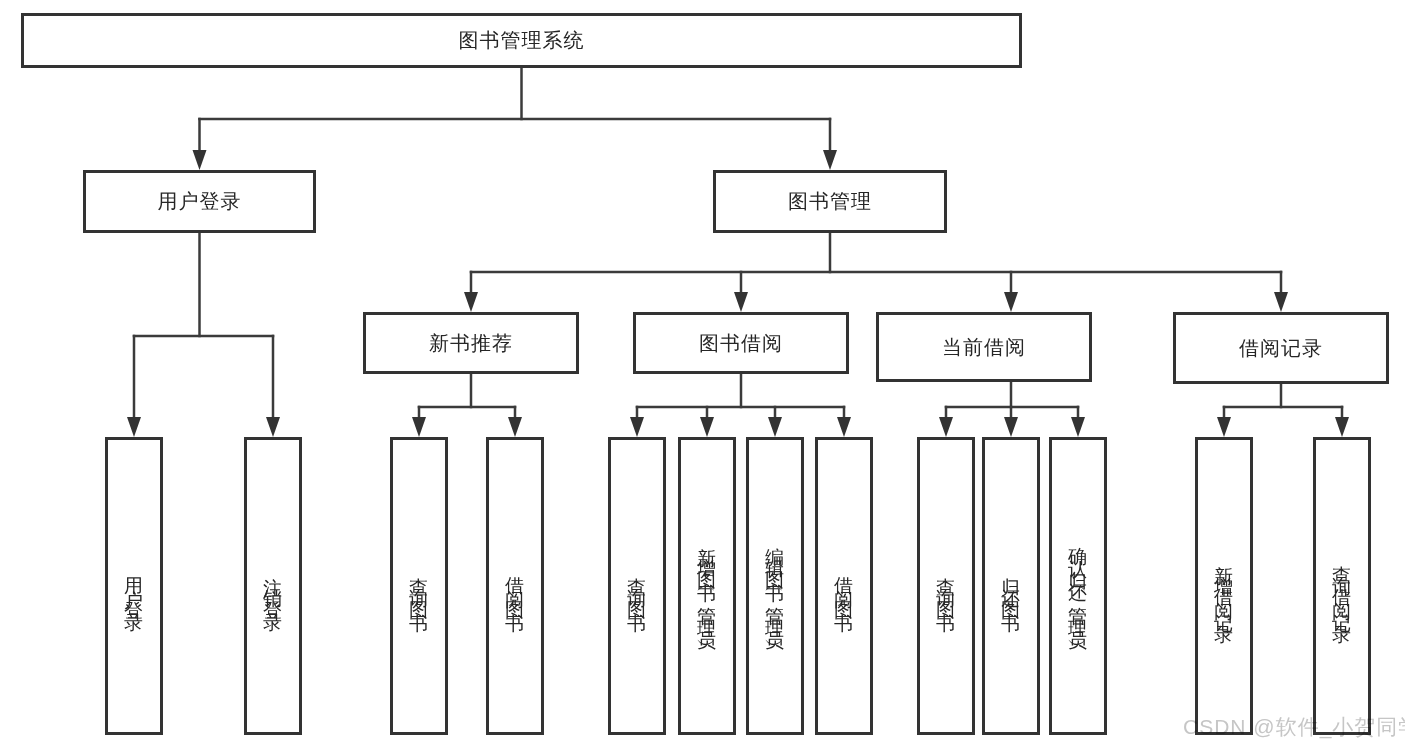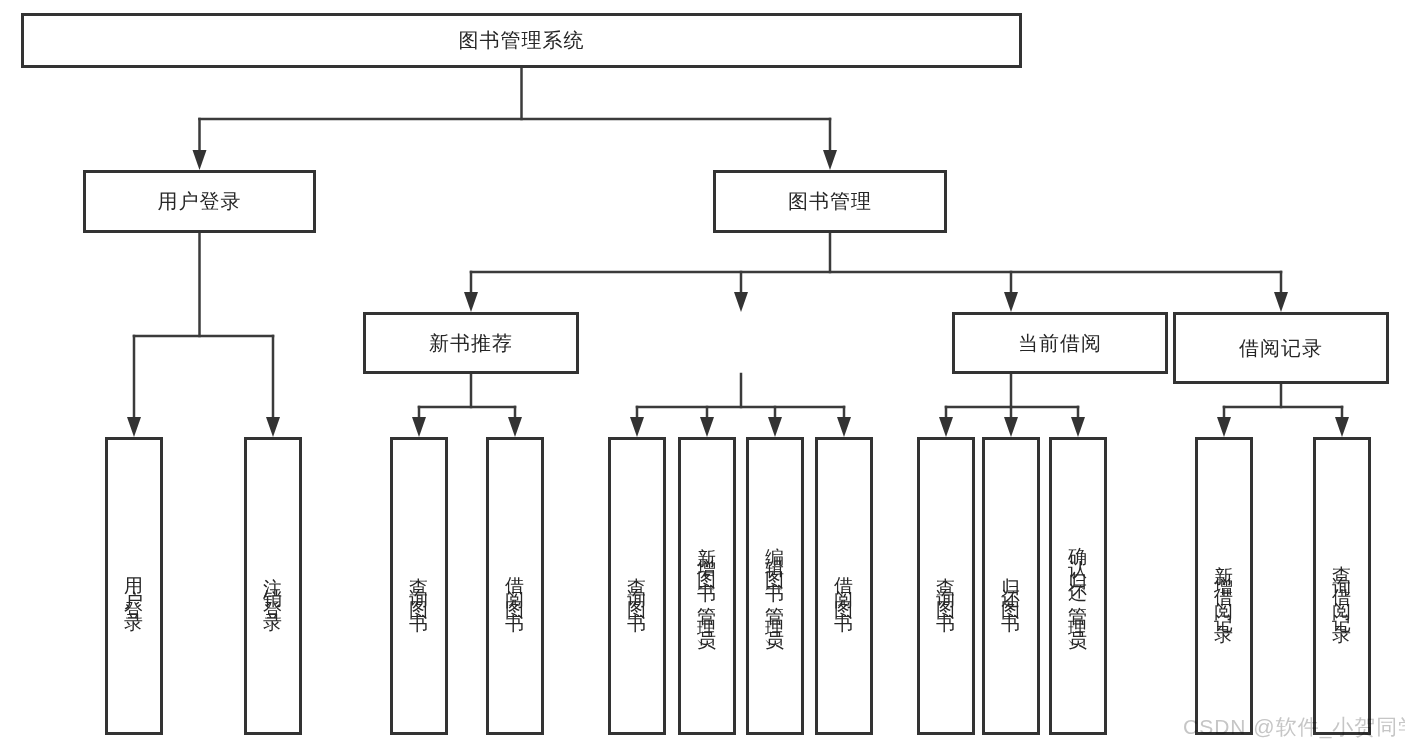--- a/index.html
+++ b/index.html
@@ -127,21 +127,24 @@
   <div class="hbox" style="left:83px;top:170px;width:233px;height:63px">
     <span>用户登录</span>
   </div>
   <div class="hbox" style="left:713px;top:170px;width:234px;height:63px">
     <span>图书管理</span>
   </div>
 
   <div class="hbox" style="left:363px;top:312px;width:216px;height:62px">
     <span>新书推荐</span>
   </div>
-  <div class="hbox" style="left:952px;top:312px;width:216px;height:62px">
+  <div class="hbox" style="left:633px;top:312px;width:216px;height:62px">
+    <span>图书借阅</span>
+  </div>
+  <div class="hbox" style="left:876px;top:312px;width:216px;height:70px">
     <span>当前借阅</span>
   </div>
   <div class="hbox" style="left:1173px;top:312px;width:216px;height:72px">
     <span>借阅记录</span>
   </div>
 
   <div class="vbox" style="left:105px;top:437px">
     <span>用户登录</span>
   </div>
   <div class="vbox" style="left:244px;top:437px">

